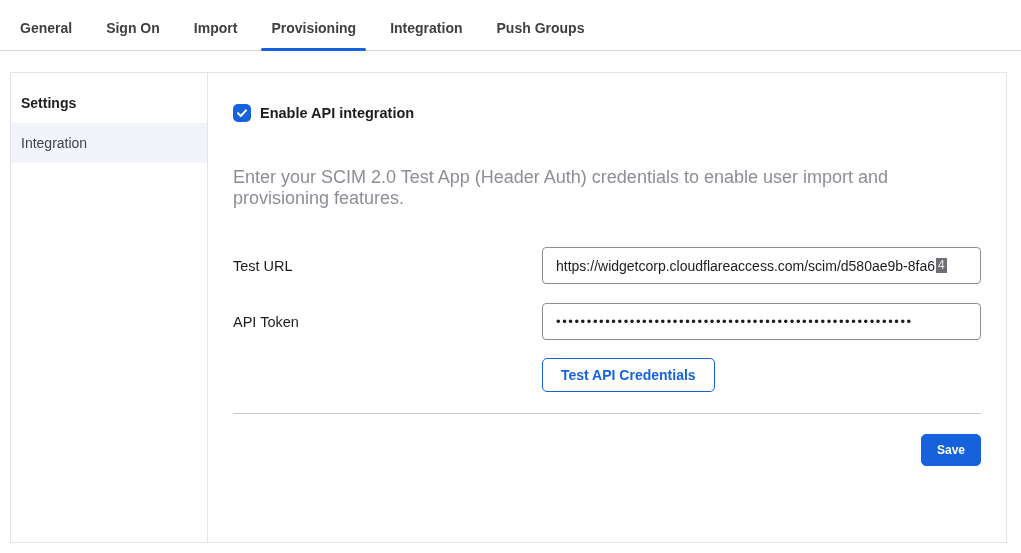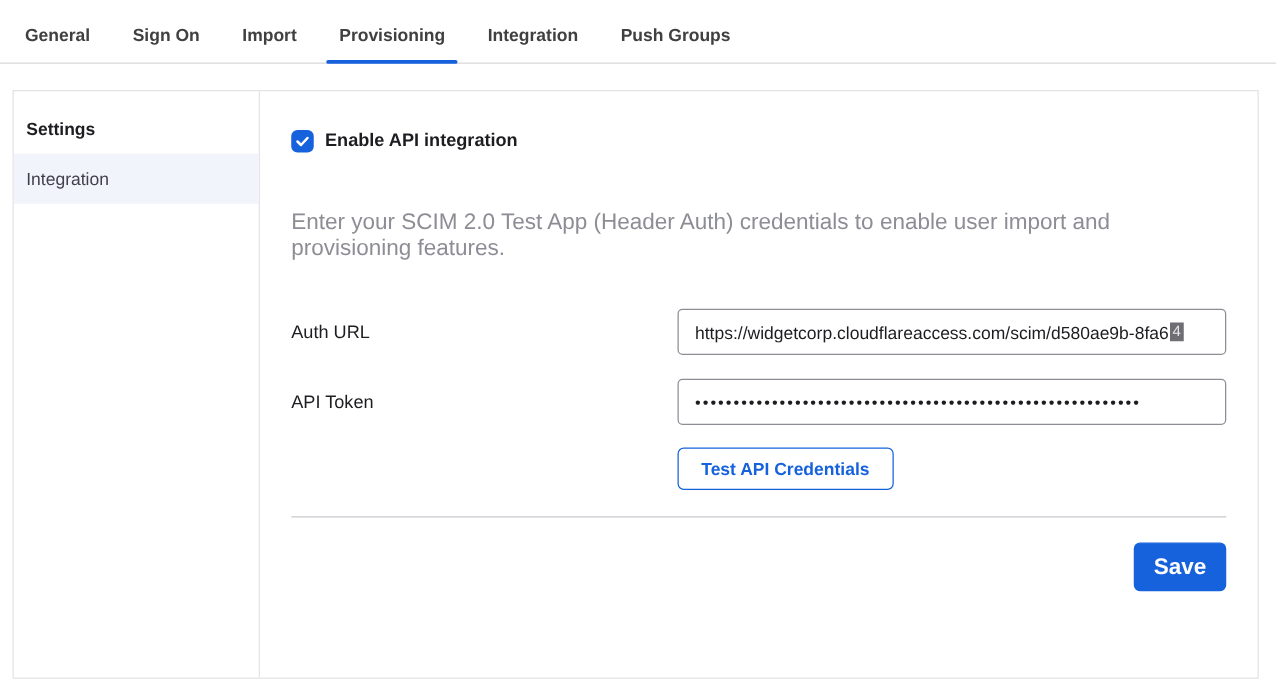--- a/index.html
+++ b/index.html
@@ -178,21 +178,21 @@
 
   .save-row {
     margin-top: 20px;
     text-align: right;
   }
   .btn-primary {
     background: #1662dd;
     border: 1px solid #1662dd;
     color: #ffffff;
     font-weight: 700;
-    font-size: 18px;
+    font-size: 12px;
     border-radius: 5px;
     padding: 8px 15px;
     cursor: pointer;
     font-family: inherit;
   }
 </style>
 </head>
 <body>
 
 <nav class="tabbar">
@@ -219,21 +219,21 @@
         <svg width="12" height="12" viewBox="0 0 12 12">
           <path d="M2 6.2 L4.8 9 L10 3.4" fill="none" stroke="#ffffff" stroke-width="2" stroke-linecap="round" stroke-linejoin="round"></path>
         </svg>
       </span>
       <span class="enable-label">Enable API integration</span>
     </div>
 
     <p class="description">Enter your SCIM 2.0 Test App (Header Auth) credentials to enable user import and provisioning features.</p>
 
     <div class="form-row base-url">
-      <label class="form-label">Auth URL</label>
+      <label class="form-label">Test URL</label>
       <div class="text-input">
         <span class="value">https://widgetcorp.cloudflareaccess.com/scim/d580ae9b-8fa6</span>
           <span class="selection-block">4</span>
       </div>
     </div>
 
     <div class="form-row api-token">
       <label class="form-label">API Token</label>
       <div class="text-input">
         <span class="token-dots">••••••••••••••••••••••••••••••••••••••••••••••••••••••••••</span>

